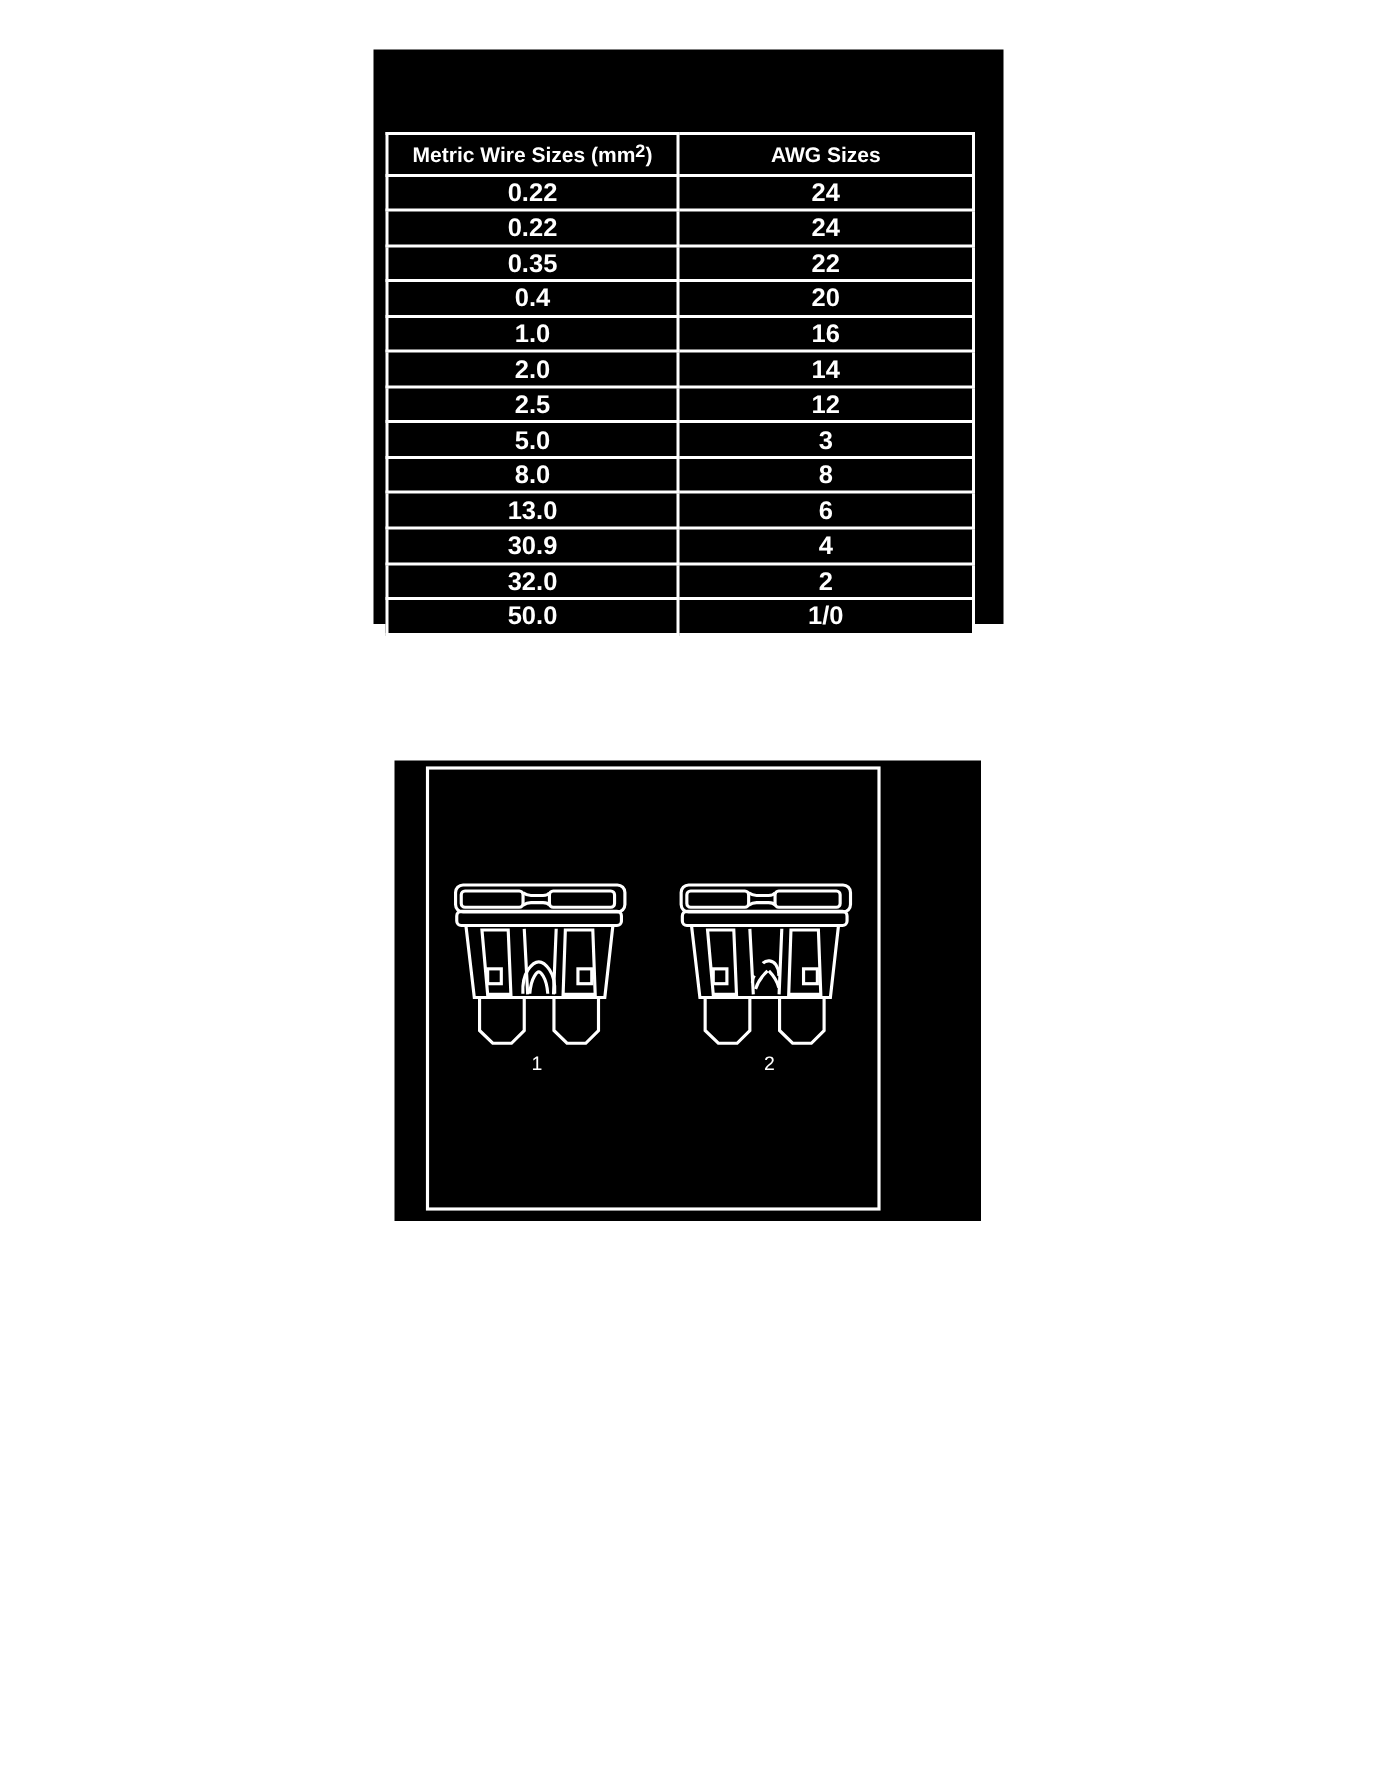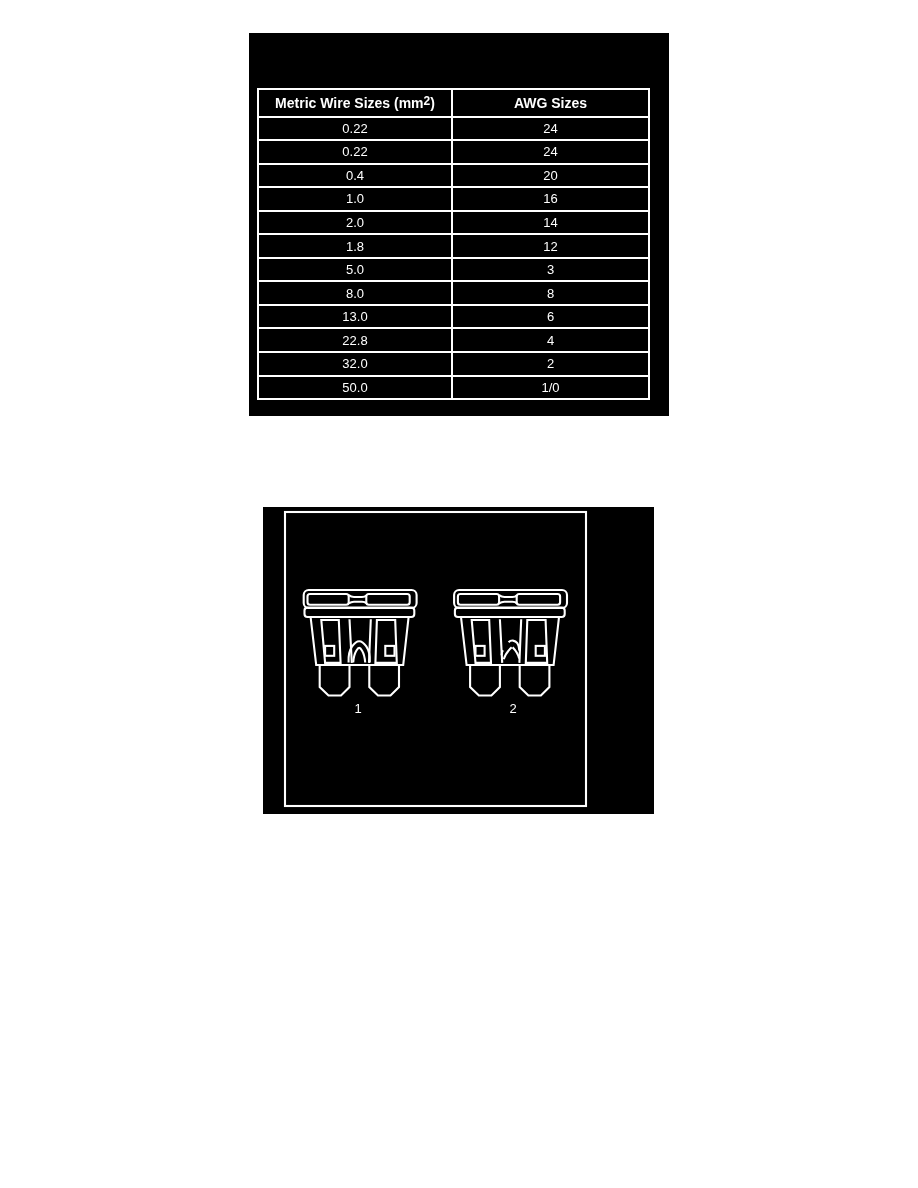--- a/index.html
+++ b/index.html
@@ -1,21 +1,21 @@
 <!DOCTYPE html>
 <html><head>
 <meta charset="utf-8">
 <style>
 html,body{margin:0;padding:0;background:#ffffff;}
 body{position:relative;width:918px;height:1188px;font-family:"Liberation Sans",sans-serif;}
 .panel1{position:absolute;left:249px;top:33px;width:420px;height:383px;background:#000;filter:grayscale(1);}
 .wiretable{position:absolute;left:8px;top:13px;border-collapse:collapse;table-layout:fixed;width:387px;background:#000;color:#fff;margin-top:42px;}
 .wiretable td,.wiretable th{border:2px solid #fff;padding:0;text-align:center;vertical-align:middle;line-height:1;}
 .wiretable th{font-weight:bold;font-size:14px;height:25.5px;}
-.wiretable td{font-weight:normal;font-size:13px;height:21.55px;}
+.wiretable td{font-weight:bold;font-size:17px;height:21.55px;}
 .c1{width:192px;}
 .c2{width:195px;border-radius:13px;}
 sup.s2{font-size:12px;vertical-align:3.5px;line-height:0;}
 .panel2{position:absolute;left:263px;top:507px;width:391px;height:307px;background:#000;filter:grayscale(1);}
 </style>
 </head>
 <body>
 
 <div class="panel1">
 
@@ -27,49 +27,53 @@
         </tr>
 <tr>
           <td>0.22</td>
           <td>24</td>
         </tr>
 <tr>
           <td>0.22</td>
           <td>24</td>
         </tr>
 <tr>
+          <td>0.35</td>
+          <td>22</td>
+        </tr>
+<tr>
           <td>0.4</td>
           <td>20</td>
         </tr>
 <tr>
           <td>1.0</td>
           <td>16</td>
         </tr>
 <tr>
           <td>2.0</td>
           <td>14</td>
         </tr>
 <tr>
-          <td>1.8</td>
+          <td>2.5</td>
           <td>12</td>
         </tr>
 <tr>
           <td>5.0</td>
           <td>3</td>
         </tr>
 <tr>
           <td>8.0</td>
           <td>8</td>
         </tr>
 <tr>
           <td>13.0</td>
           <td>6</td>
         </tr>
 <tr>
-          <td>22.8</td>
+          <td>30.9</td>
           <td>4</td>
         </tr>
 <tr>
           <td>32.0</td>
           <td>2</td>
         </tr>
 <tr>
           <td>50.0</td>
           <td>1/0</td>
         </tr>

